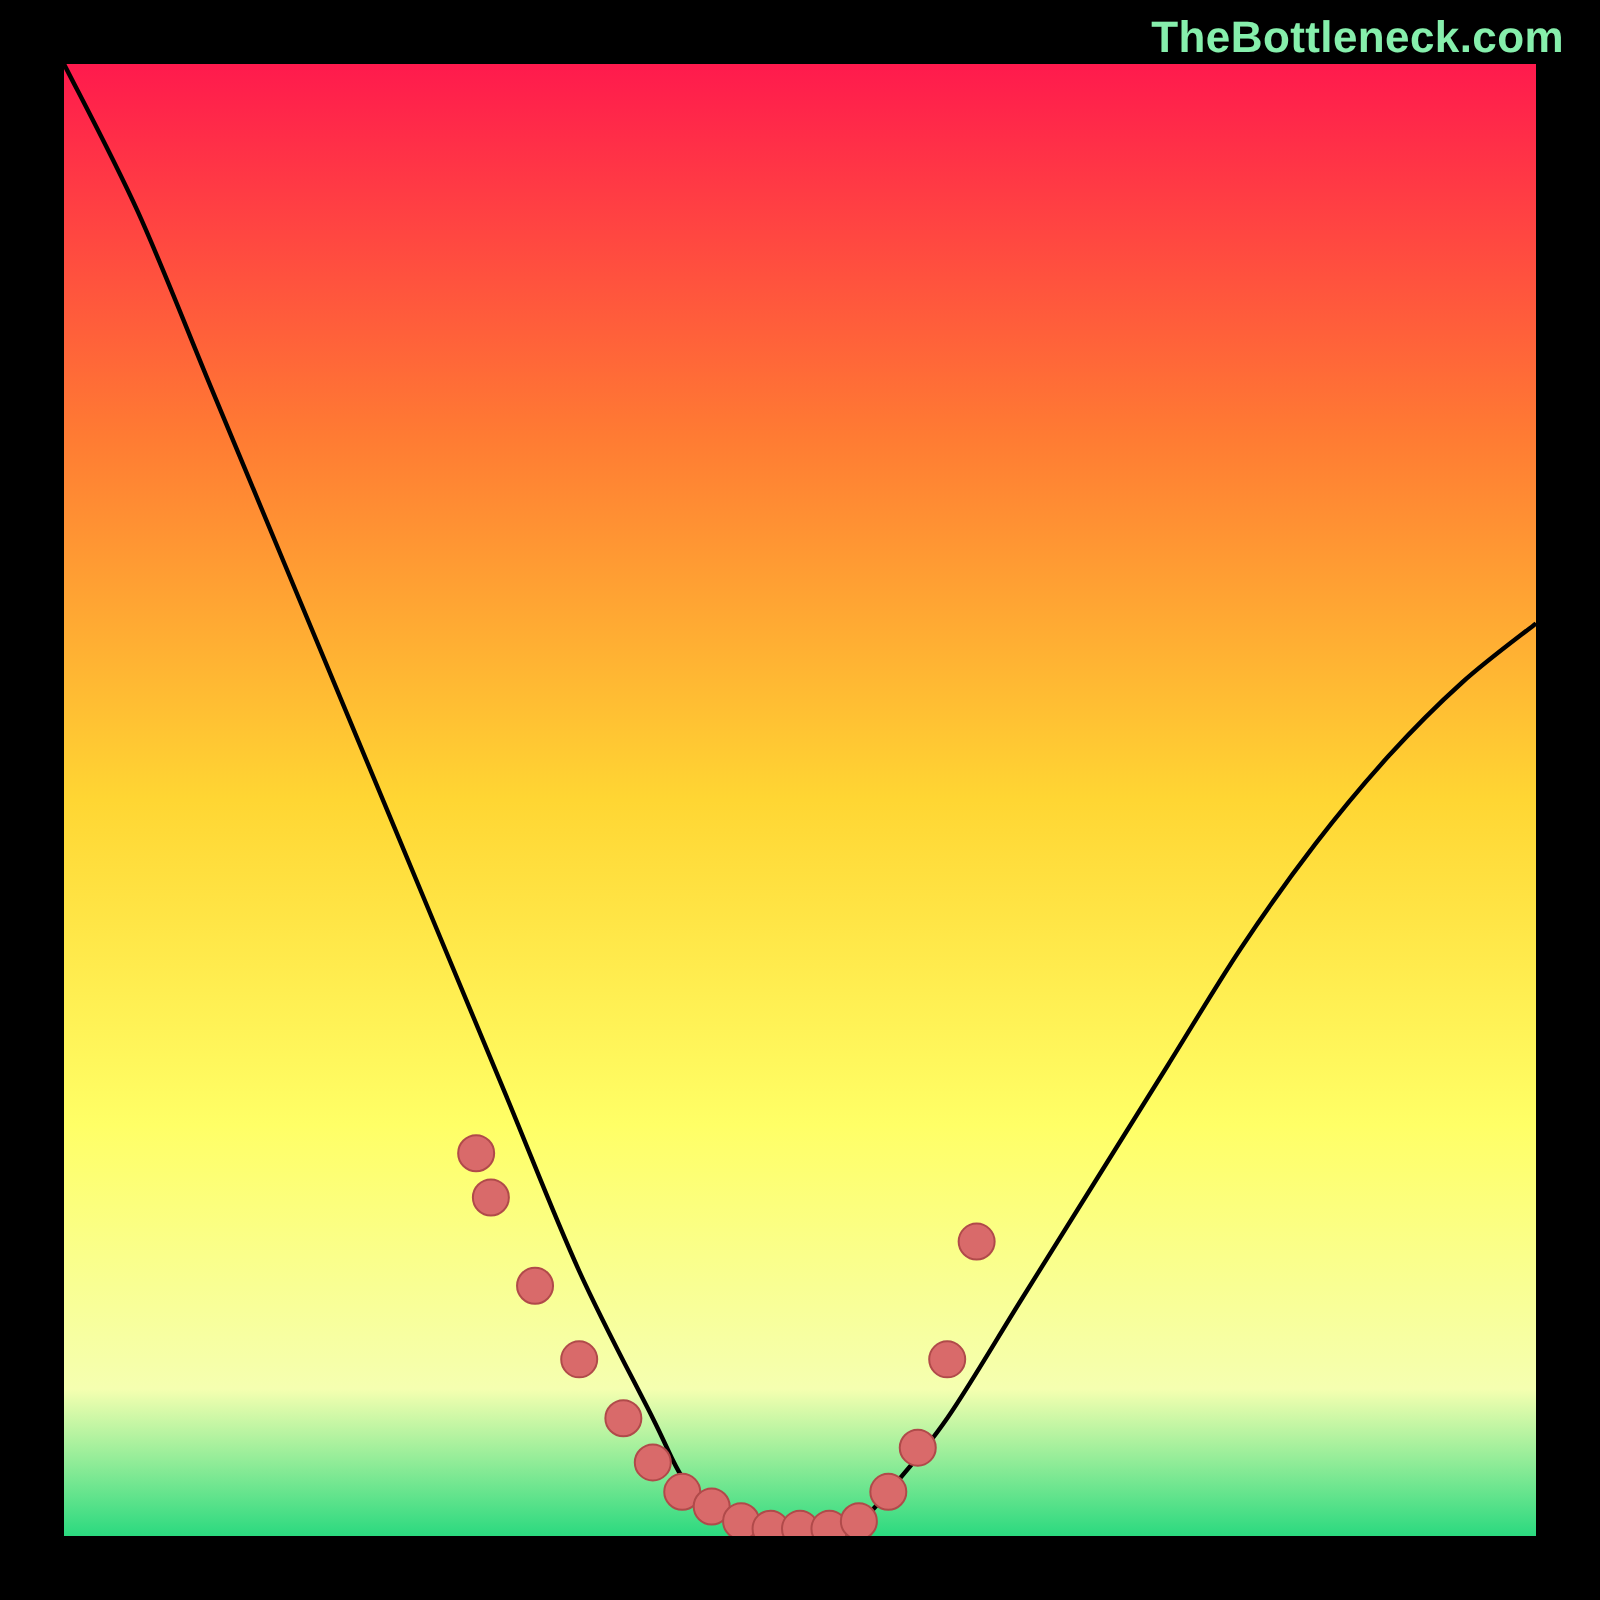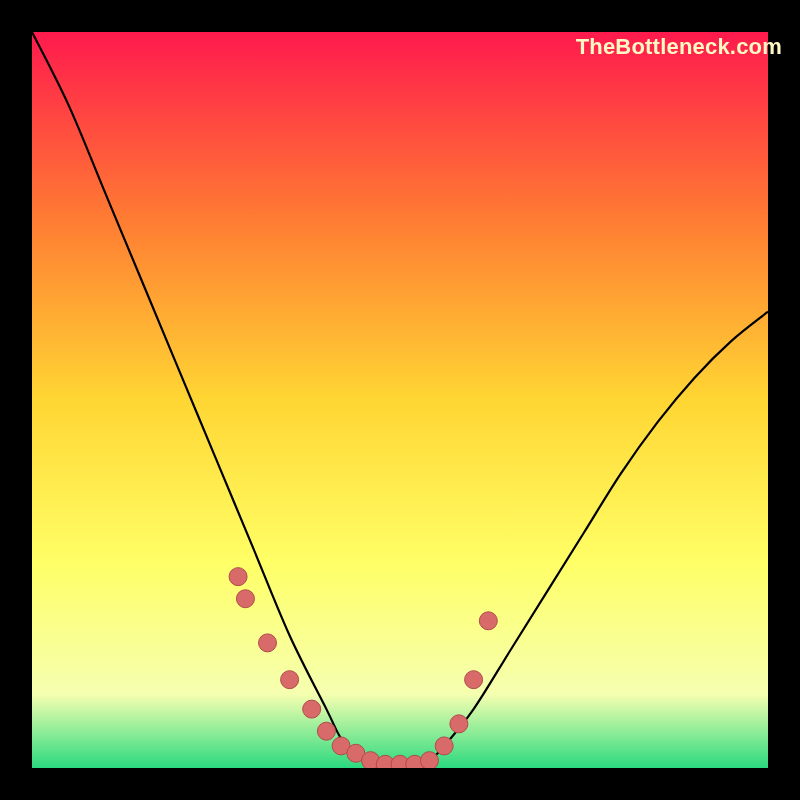--- a/index.html
+++ b/index.html
@@ -18,23 +18,22 @@
     height: 736px;
     overflow: hidden;
   }
   .watermark {
     position: absolute;
     top: 6px;
     right: 18px;
     font-family: Arial, Helvetica, sans-serif;
     font-size: 22px;
     font-weight: 600;
-    color: #fef9c3;
+    color: #86efac;
     letter-spacing: 0.2px;
-    margin-top: 28px;
   }
   svg { display: block; }
 </style>
 </head>
 <body>
 
 <div class="frame">
 
   <div class="plot">
     <svg id="plot-svg" width="736" height="736" viewBox="0 0 736 736">

